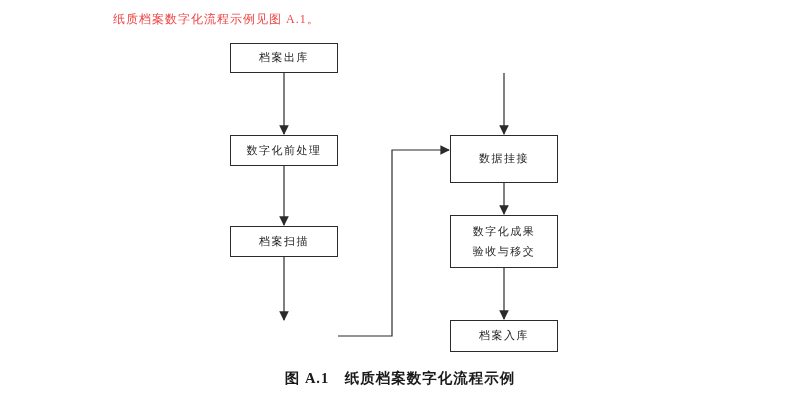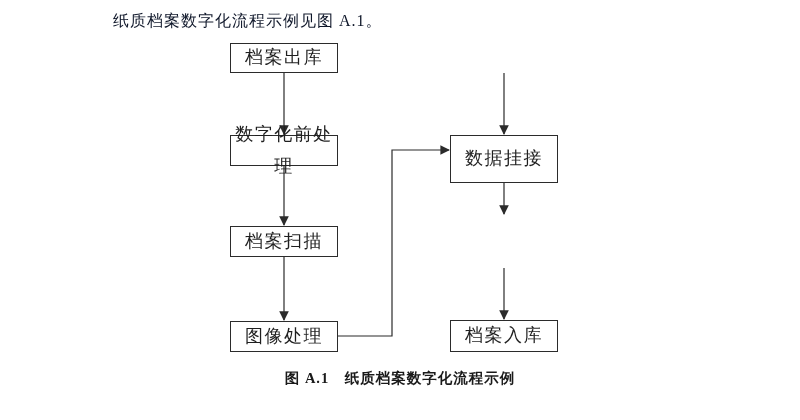--- a/index.html
+++ b/index.html
@@ -8,36 +8,36 @@
     width:800px;height:420px;
     background:#ffffff;
     font-family:"Liberation Serif","DejaVu Serif",serif;
     color:#1f1f1f;
     overflow:hidden;
   }
   .intro{
     position:absolute;
     left:113px;top:11px;
     margin:0;
-    font-size:16px;
+    font-size:12px;
     letter-spacing:1px;
-    color:#0f172a;
+    color:#ef4444;
   }
   .diagram{position:absolute;left:0;top:0;width:800px;height:420px;}
   .connectors{position:absolute;left:0;top:0;width:800px;height:420px;}
   .node{
     position:absolute;
     box-sizing:border-box;
     border:1.6px solid #2b2b2b;
     background:#ffffff;
     display:flex;
     align-items:center;
     justify-content:center;
     text-align:center;
-    font-size:18px;
+    font-size:11px;
     letter-spacing:1.5px;
     color:#1f1f1f;
   }
   .node span{white-space:pre-line;line-height:1.75;}
   .col-left{left:230px;width:108px;}
   .col-right{left:450px;width:108px;}
   .caption{
     position:absolute;
     left:0;top:369px;
     width:800px;
@@ -80,29 +80,30 @@
     </div>
 
     <div class="node col-left" style="top:226px;height:31px">
       <span>档案扫描</span>
     </div>
 
     <div class="node col-left" style="top:135px;height:31px">
       <span>数字化前处理</span>
     </div>
 
-    <div class="node col-left" style="top:321px;height:31px">
-      <span>图像处理</span>
-    </div>
 
 
     <div class="node col-right" style="top:135px;height:48px">
       <span>数据挂接</span>
     </div>
 
+    <div class="node col-right" style="top:215px;height:53px">
+      <span>数字化成果
+验收与移交</span>
+    </div>
 
     <div class="node col-right" style="top:320px;height:32px">
       <span>档案入库</span>
     </div>
 
   </div>
 
   <p class="caption">图 A.1　纸质档案数字化流程示例</p>
 
 </div>

